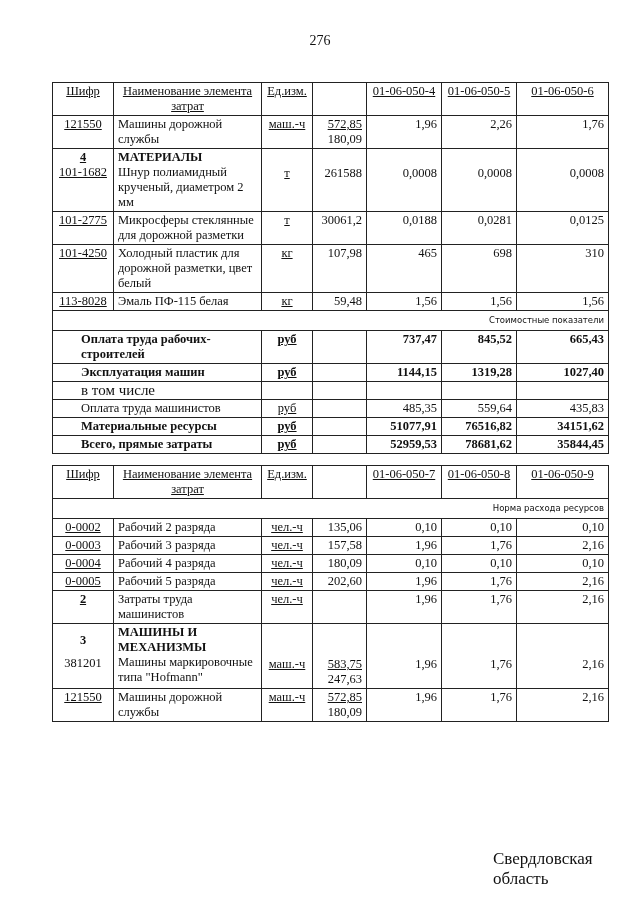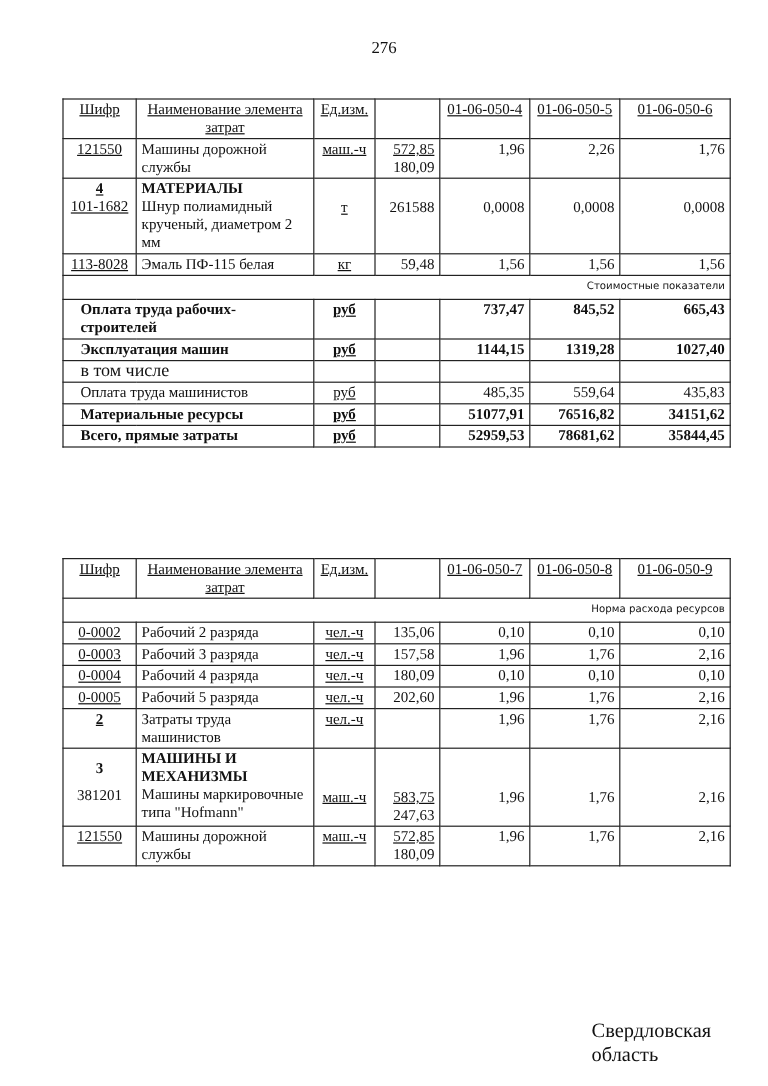--- a/index.html
+++ b/index.html
@@ -12,21 +12,21 @@
   .c3 { width:48px; text-align:right;margin-left:24px; }
   .c4, .c5, .c6 { text-align:right; }
   .hdr td { vertical-align:top; }
   .center { text-align:center;text-decoration:underline; }
   .bold { font-weight:bold; }
   .u { text-decoration:underline; }
   .sans-note { font-family:"DejaVu Sans", sans-serif; font-size:8.5px; text-align:right; padding:2px 4px !important; }
   .nob-tb td { border-top:none; border-bottom:none; }
   .nob-t td { border-top:none; }
   .nob-b td { border-bottom:none; }
-  .sum td.lbl { padding-left:14px; }
+  .sum td.lbl { padding-left:28px; }
   .sum td { padding-top:1px; padding-bottom:1px; }
 </style>
 </head>
 <body>
 
 <div class="page-num">276</div>
 
 <table class="t" style="top:82px;">
   <colgroup>
     <col style="width:61px">
@@ -58,20 +58,38 @@
   </tr>
   <tr class="nob-b">
     <td class="center"><span class="bold">4</span><br><span>101-1682</span></td>
     <td><span class="bold">МАТЕРИАЛЫ</span><br><span>Шнур полиамидный крученый, диаметром 2 мм</span></td>
     <td class="center" style="padding-top:17px">т</td>
     <td class="c3" style="padding-top:17px">261588</td>
     <td class="c4" style="padding-top:17px">0,0008</td>
     <td class="c5" style="padding-top:17px">0,0008</td>
     <td class="c6" style="padding-top:17px">0,0008</td>
   </tr>
+  <tr class="nob-tb">
+    <td class="center">101-2775</td>
+    <td>Микросферы стеклянные для дорожной разметки</td>
+    <td class="center">т</td>
+    <td class="c3">30061,2</td>
+    <td class="c4">0,0188</td>
+    <td class="c5">0,0281</td>
+    <td class="c6">0,0125</td>
+  </tr>
+  <tr class="nob-tb">
+    <td class="center">101-4250</td>
+    <td>Холодный пластик для дорожной разметки, цвет белый</td>
+    <td class="center">кг</td>
+    <td class="c3">107,98</td>
+    <td class="c4">465</td>
+    <td class="c5">698</td>
+    <td class="c6">310</td>
+  </tr>
   <tr class="nob-t">
     <td class="center">113-8028</td>
     <td>Эмаль ПФ-115 белая</td>
     <td class="center">кг</td>
     <td class="c3">59,48</td>
     <td class="c4">1,56</td>
     <td class="c5">1,56</td>
     <td class="c6">1,56</td>
   </tr>
   <tr>

